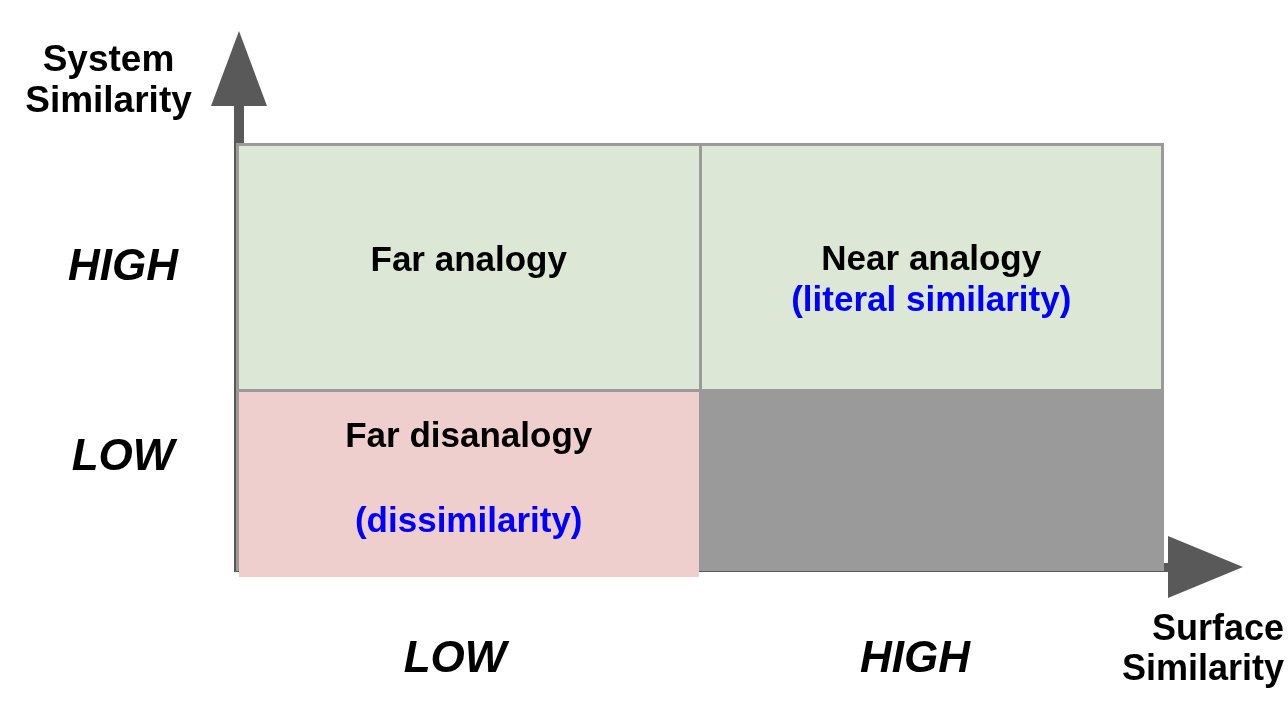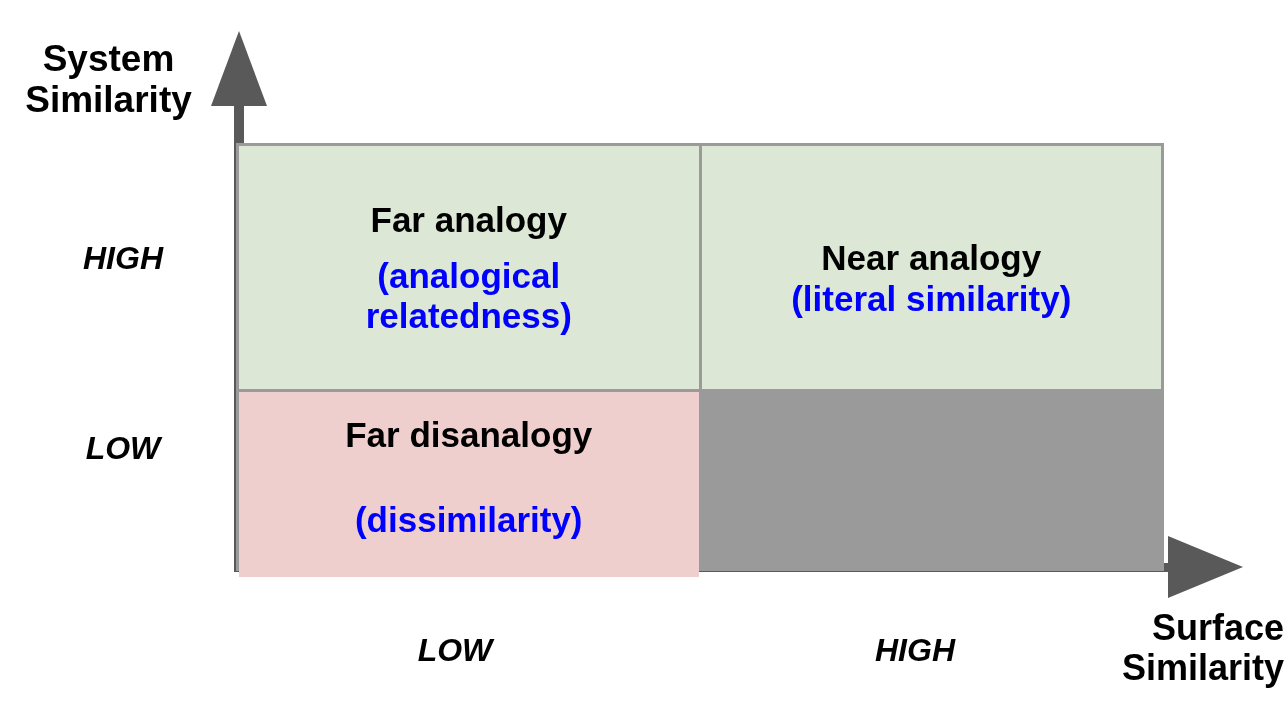--- a/index.html
+++ b/index.html
@@ -51,21 +51,21 @@
     text-align: right;
     font-size: 36px;
   }
 
   
   .tick-label {
     position: absolute;
     font-weight: bold;
     font-style: italic;
     color: #000000;
-    font-size: 32px;
+    font-size: 44px;
     text-align: center;
   }
   #y-tick-high { left: 48px;  top: 240px; width: 150px; }
   #y-tick-low  { left: 48px;  top: 430px; width: 150px; }
   #x-tick-low  { left: 380px; top: 632px; width: 150px; }
   #x-tick-high { left: 840px; top: 632px; width: 150px; }
 
   
   #quadrant-grid {
     position: absolute;
@@ -143,22 +143,20 @@
   <div class="tick-label" id="y-tick-high">HIGH</div>
   <div class="tick-label" id="y-tick-low">LOW</div>
 
   <div class="tick-label" id="x-tick-low">LOW</div>
   <div class="tick-label" id="x-tick-high">HIGH</div>
 
   <div id="quadrant-grid">
 
     <div class="quadrant green" id="quadrant-far-analogy">
       <div class="q-title">Far analogy</div>
-      <div class="q-subtitle">(analogical
-relatedness)</div>
     </div>
 
     <div class="quadrant green" id="quadrant-near-analogy">
       <div class="q-title">Near analogy</div>
       <div class="q-subtitle">(literal similarity)</div>
     </div>
 
     <div class="quadrant pink" id="quadrant-far-disanalogy">
       <div class="q-title">Far disanalogy</div>
       <div class="q-subtitle">(dissimilarity)</div>

